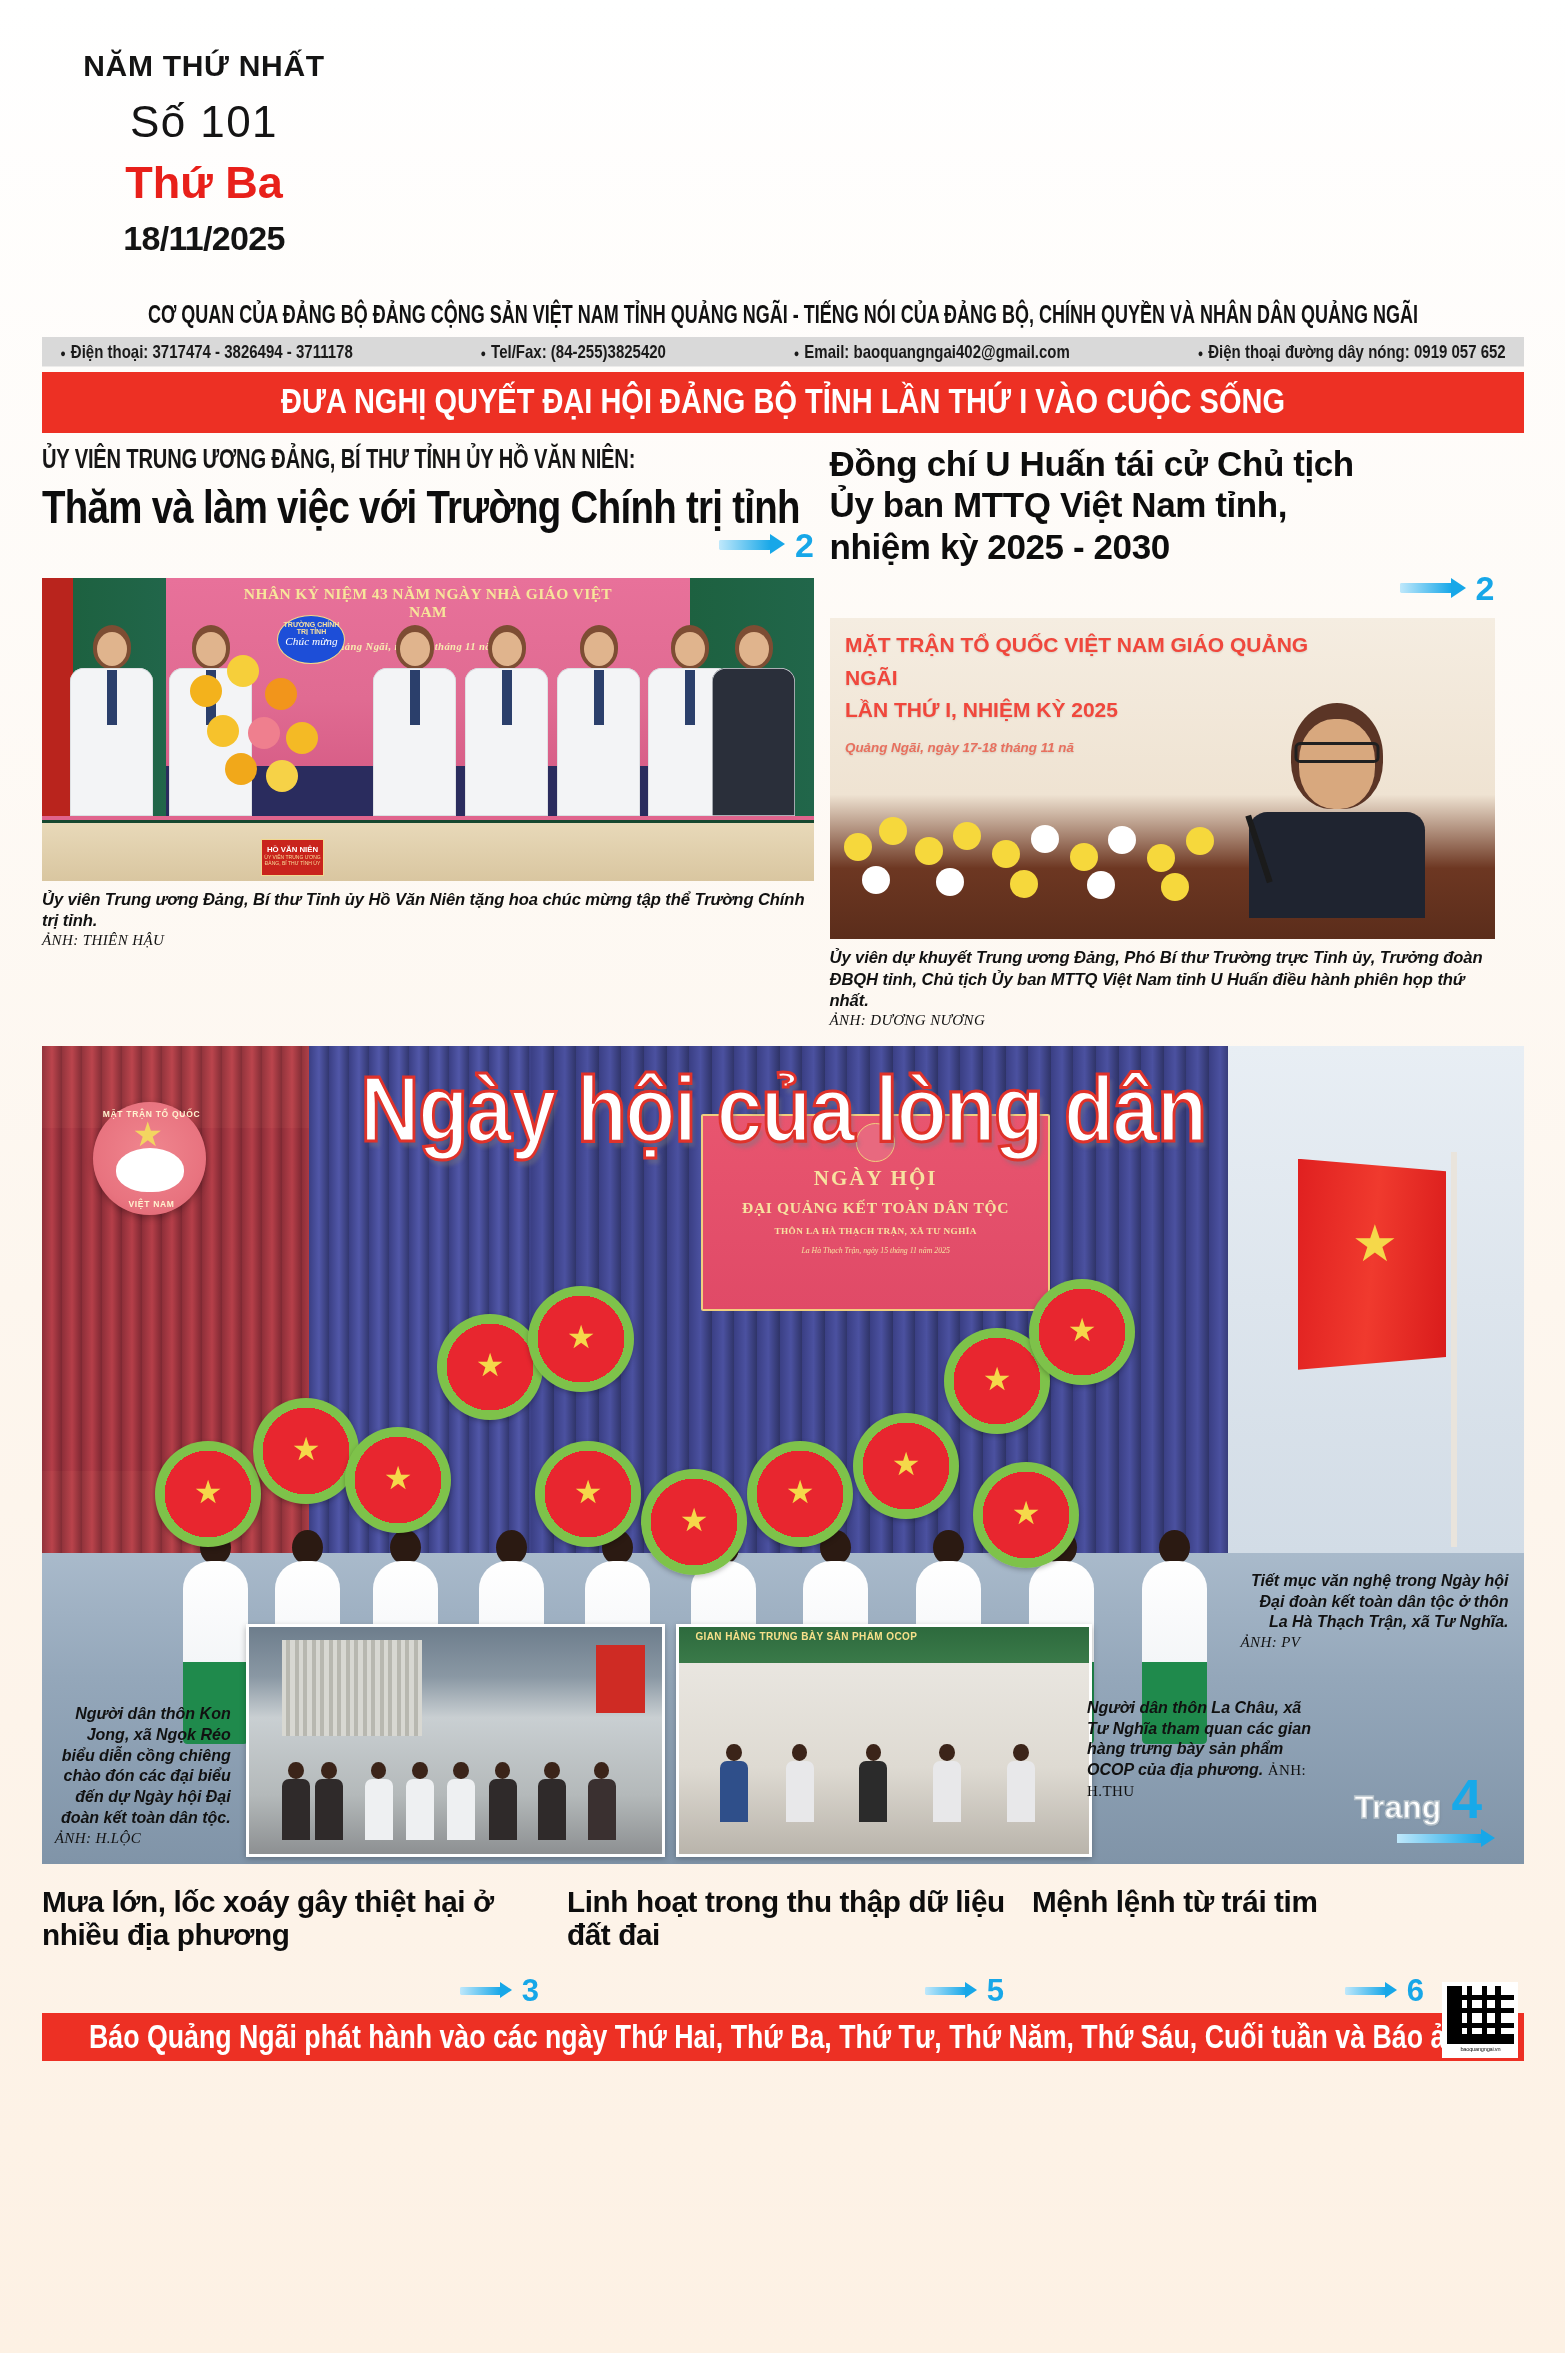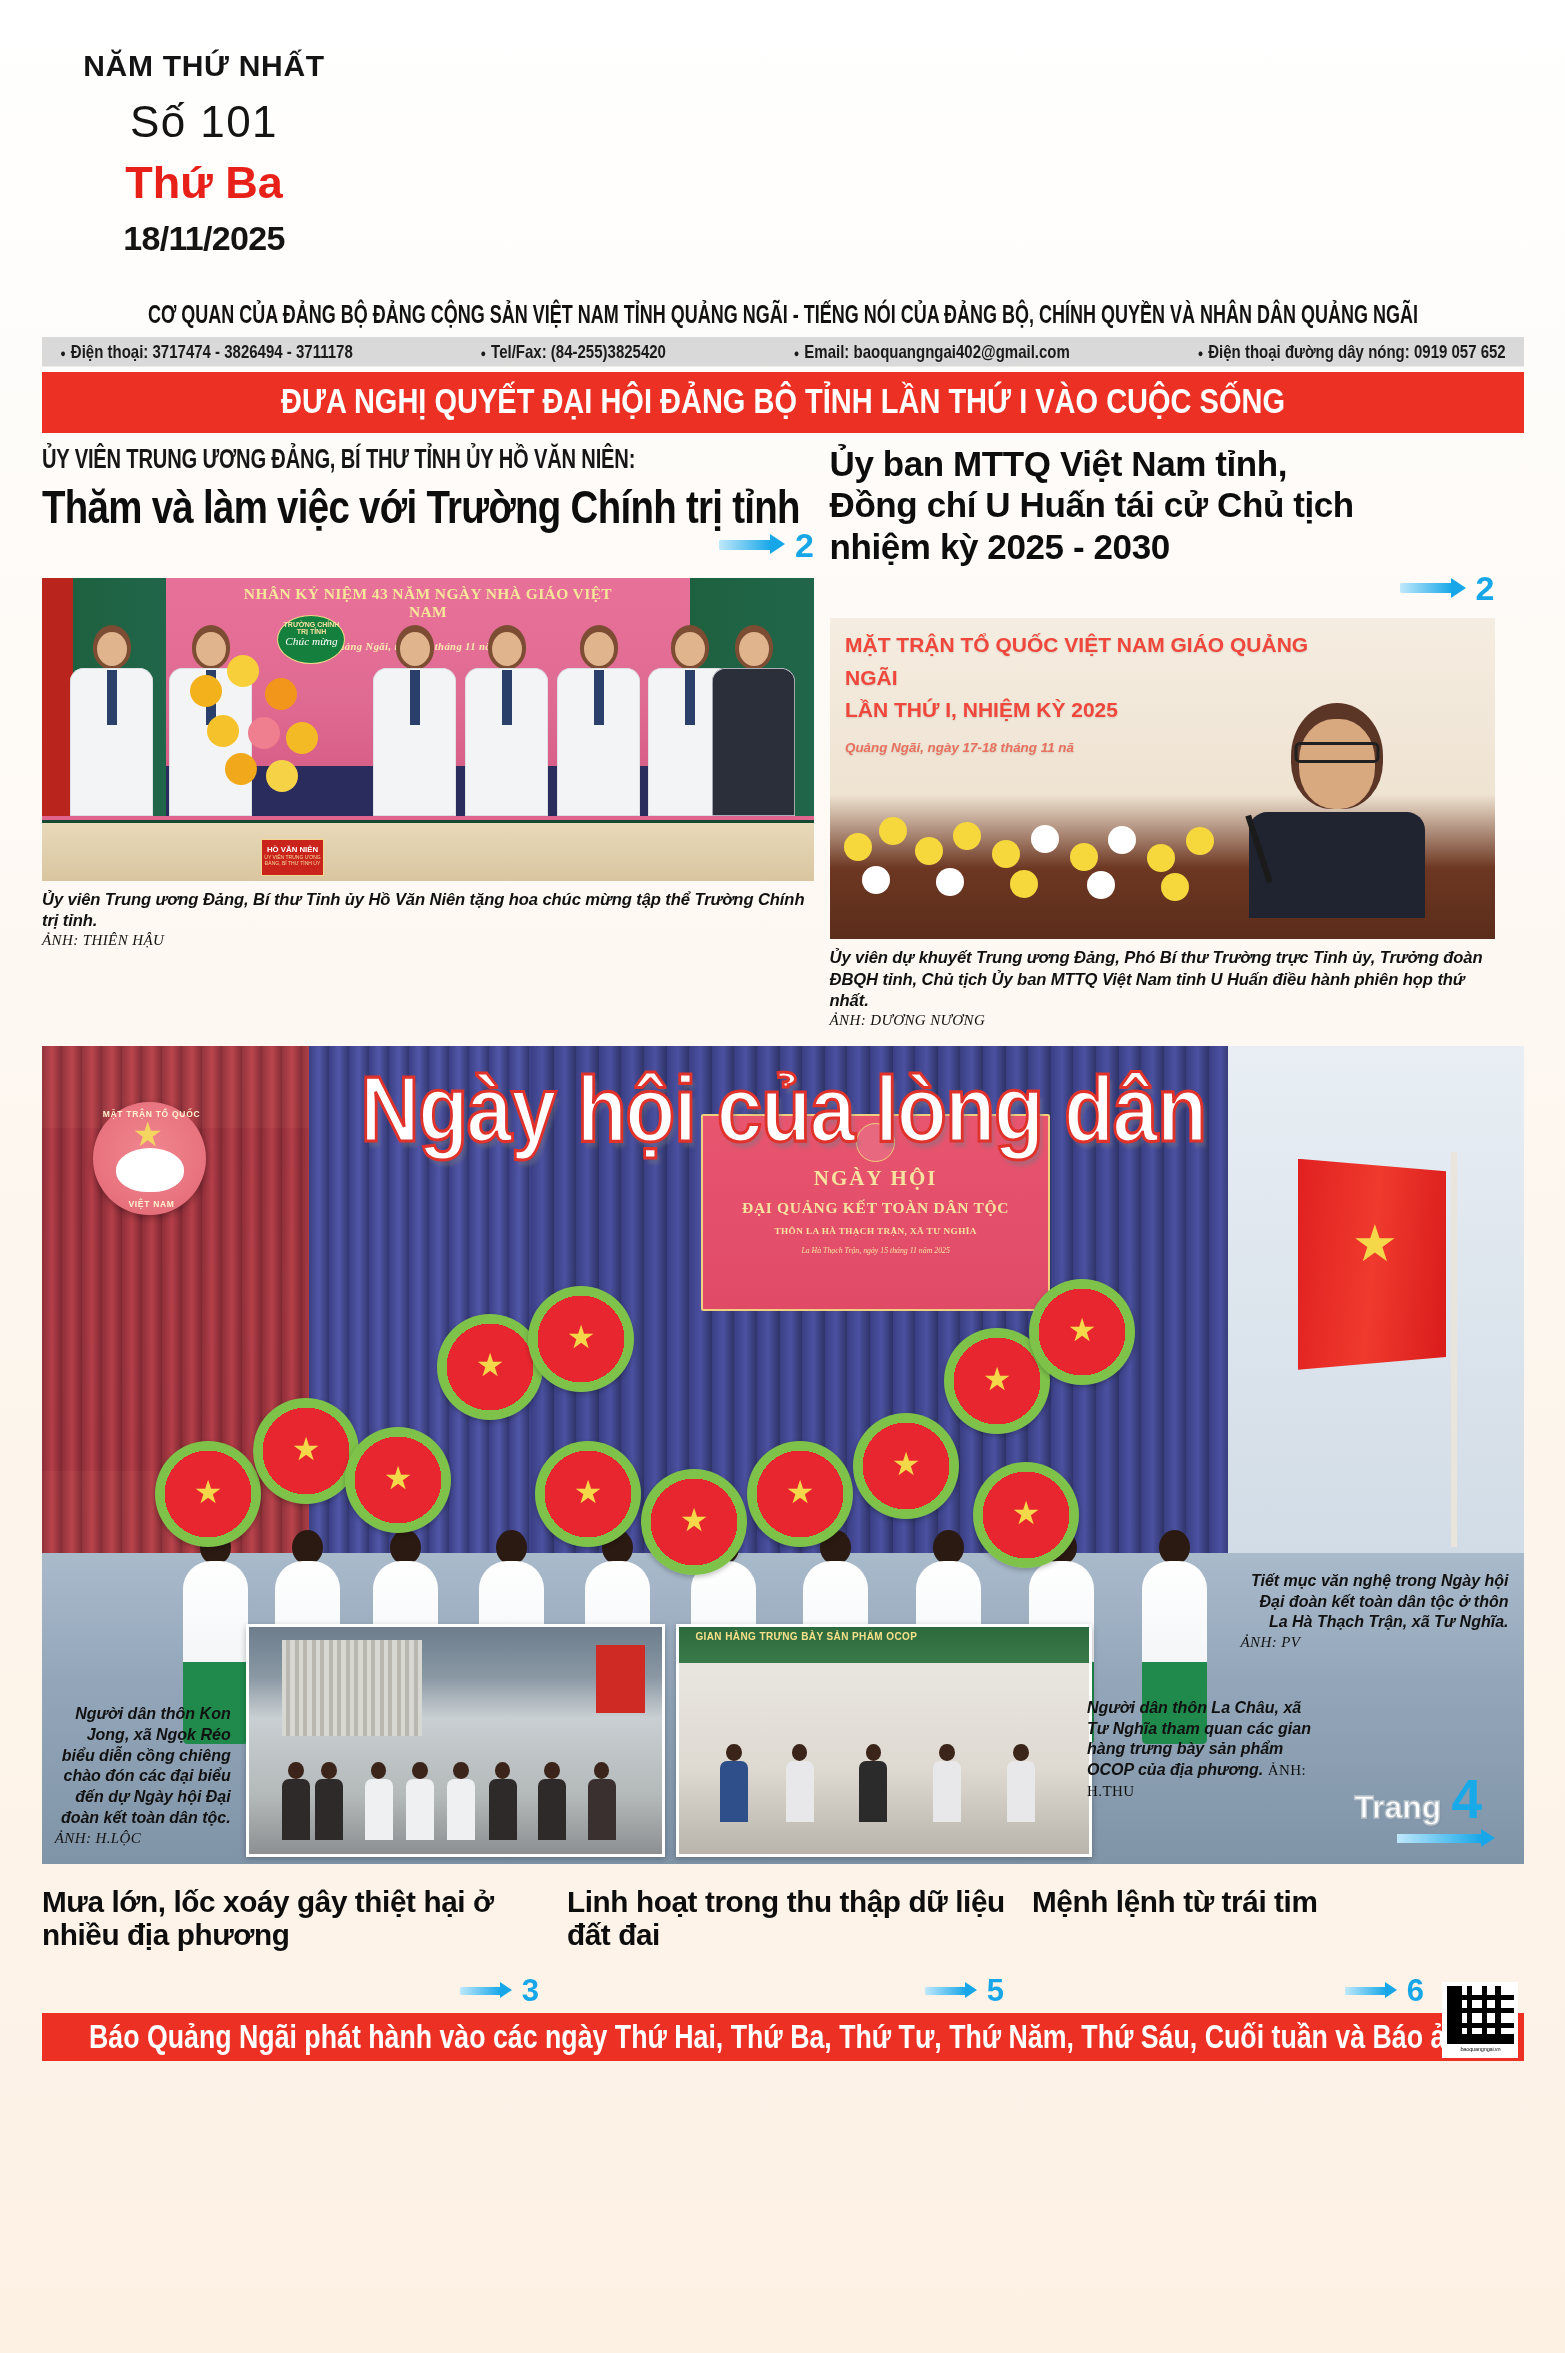--- a/index.html
+++ b/index.html
@@ -134,21 +134,21 @@
       linear-gradient(180deg, #e8719a 0%, #e06b92 40%, #d85f88 62%, #2a2c5e 62%, #2a2c5e 100%);
   }
   .ph1-banner {
     position:absolute; left:24%; top:7px; width: 52%;
     text-align:center; color:#f7e59a; font-weight:bold; font-size: 15.5px;
     letter-spacing: 0.4px; font-family:"Liberation Serif", serif;
   }
   .ph1-banner small { display:block; font-size: 10.6px; font-style:italic; margin-top: 20px; color:#f8ecb0;}
   .ph1-seal {
     position:absolute; left: 30.5%; top: 37px; width: 68px; height: 49px;
-    background:#15803d; border-radius: 50%;
+    background:#1d4ed8; border-radius: 50%;
     border: 1.4px solid #f2d98a;
   }
   .ph1-seal span { display:block; text-align:center; color:#f7e0a0; font-size:7px; margin-top:5.6px; font-weight:bold;}
   .ph1-seal em { display:block; text-align:center; color:#fff; font-size:11.3px; font-family:"Liberation Serif",serif;}
   .ph1-table {
     position:absolute; left:0; right:0; bottom:0; height: 65px;
     background: linear-gradient(180deg,#e8d9b9 0%, #d9c6a0 100%);
     border-top: 7px solid #16472f;
   }
   .ph1-table::before{
@@ -516,22 +516,22 @@
       </div>
 
       <div class="caption">
         <span>Ủy viên Trung ương Đảng, Bí thư Tỉnh ủy Hồ Văn Niên tặng hoa chúc mừng tập thể Trường Chính trị tỉnh.</span>
         <span class="credit credit-right">ẢNH: THIÊN HẬU</span>
       </div>
     </div>
 
     <div class="col-right">
       <div class="headline-r">
+        <div>Đồng chí U Huấn tái cử Chủ tịch</div>
         <div>Ủy ban MTTQ Việt Nam tỉnh,</div>
-        <div>Đồng chí U Huấn tái cử Chủ tịch</div>
         <div>nhiệm kỳ 2025 - 2030</div>
       </div>
       <div class="jump">
         <span class="arrow"></span>
         <span class="jumpnum">2</span>
       </div>
 
       <div class="photo ph2">
         <div class="ph2-bg"></div>
         <div class="ph2-banner">

